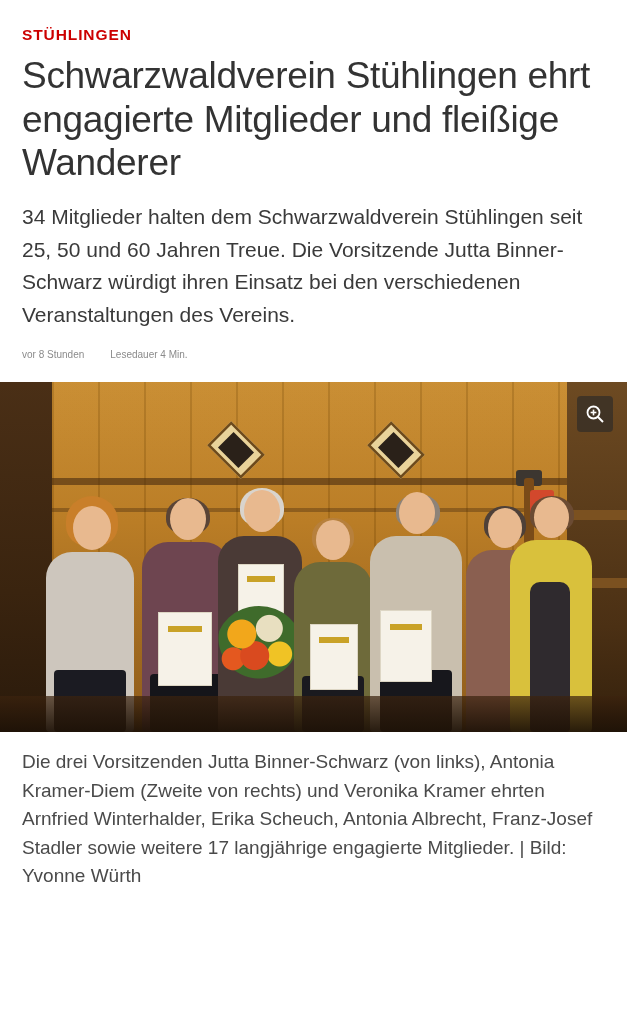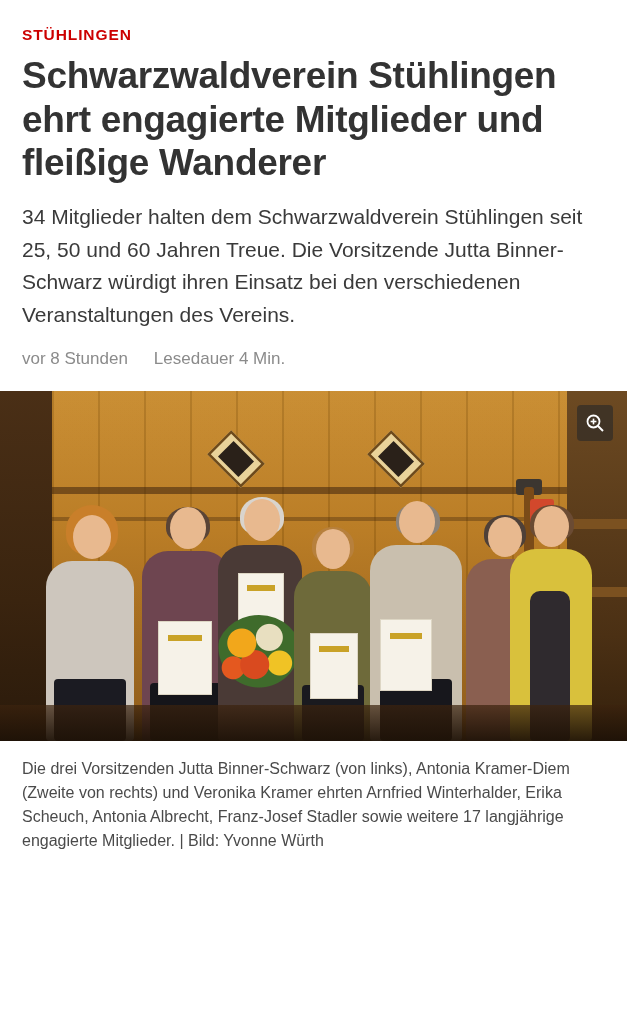--- a/index.html
+++ b/index.html
@@ -24,39 +24,39 @@
     font-size: 15.5px;
     font-weight: bold;
     letter-spacing: 0.9px;
     padding-top: 26px;
     padding-bottom: 10px;
   }
   .headline {
     color: #333333;
     font-size: 37px;
     line-height: 1.18;
-    font-weight: bold;
+    font-weight: normal;
     letter-spacing: -0.3px;
     padding-bottom: 16px;
   }
   .standfirst {
     color: #3a3a3a;
     font-size: 21px;
     line-height: 1.55;
     padding-bottom: 18px;
   }
   .meta-row {
     display: flex;
     align-items: center;
     gap: 26px;
     padding-bottom: 22px;
   }
   .meta-item {
     color: #8b8b8b;
-    font-size: 17px;
+    font-size: 10px;
   }
   .figure {
     position: relative;
     width: 627px;
     height: 350px;
     overflow: hidden;
     background: #2a1a0e;
   }
   
   .photo {
@@ -179,21 +179,21 @@
     right: 14px; top: 14px;
     width: 36px; height: 36px;
     background: rgba(40,40,40,0.62);
     border-radius: 4px;
     display: flex; align-items: center; justify-content: center;
     cursor: pointer;
   }
   .zoom-btn svg { display: block; }
   .caption {
     color: #4a4a4a;
-    font-size: 16px;
+    font-size: 19px;
     line-height: 1.5;
     padding: 16px 22px 0 22px;
   }
 </style>
 </head>
 <body>
 
 <div class="page">
 
   <div class="content-pad">

